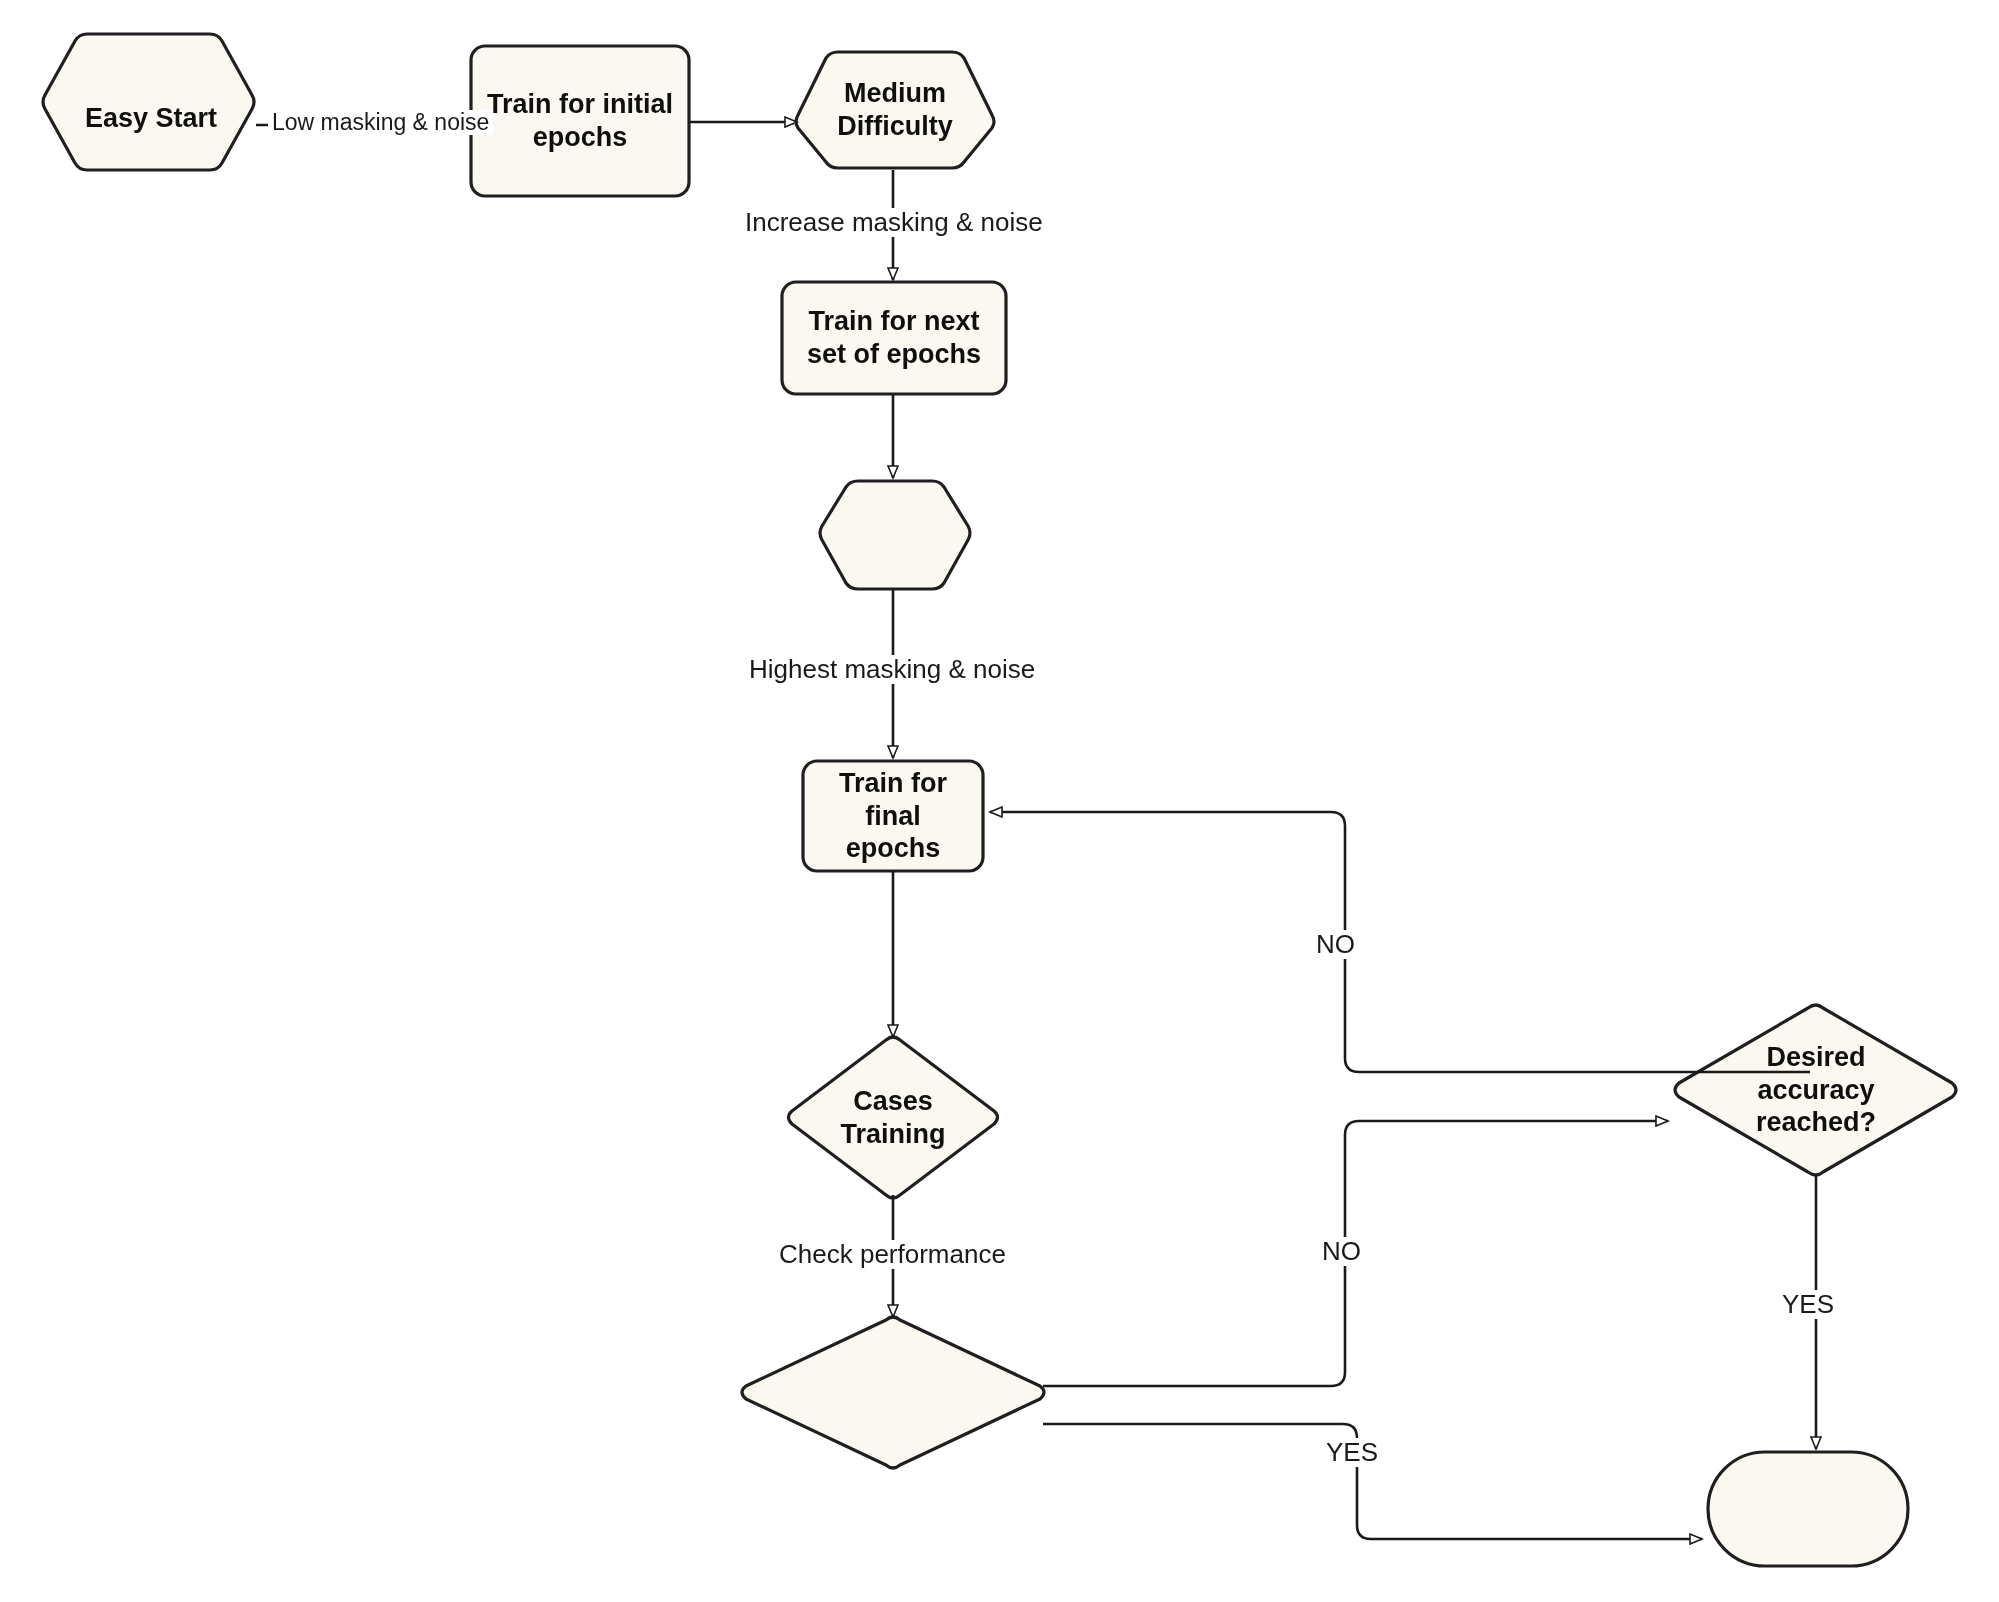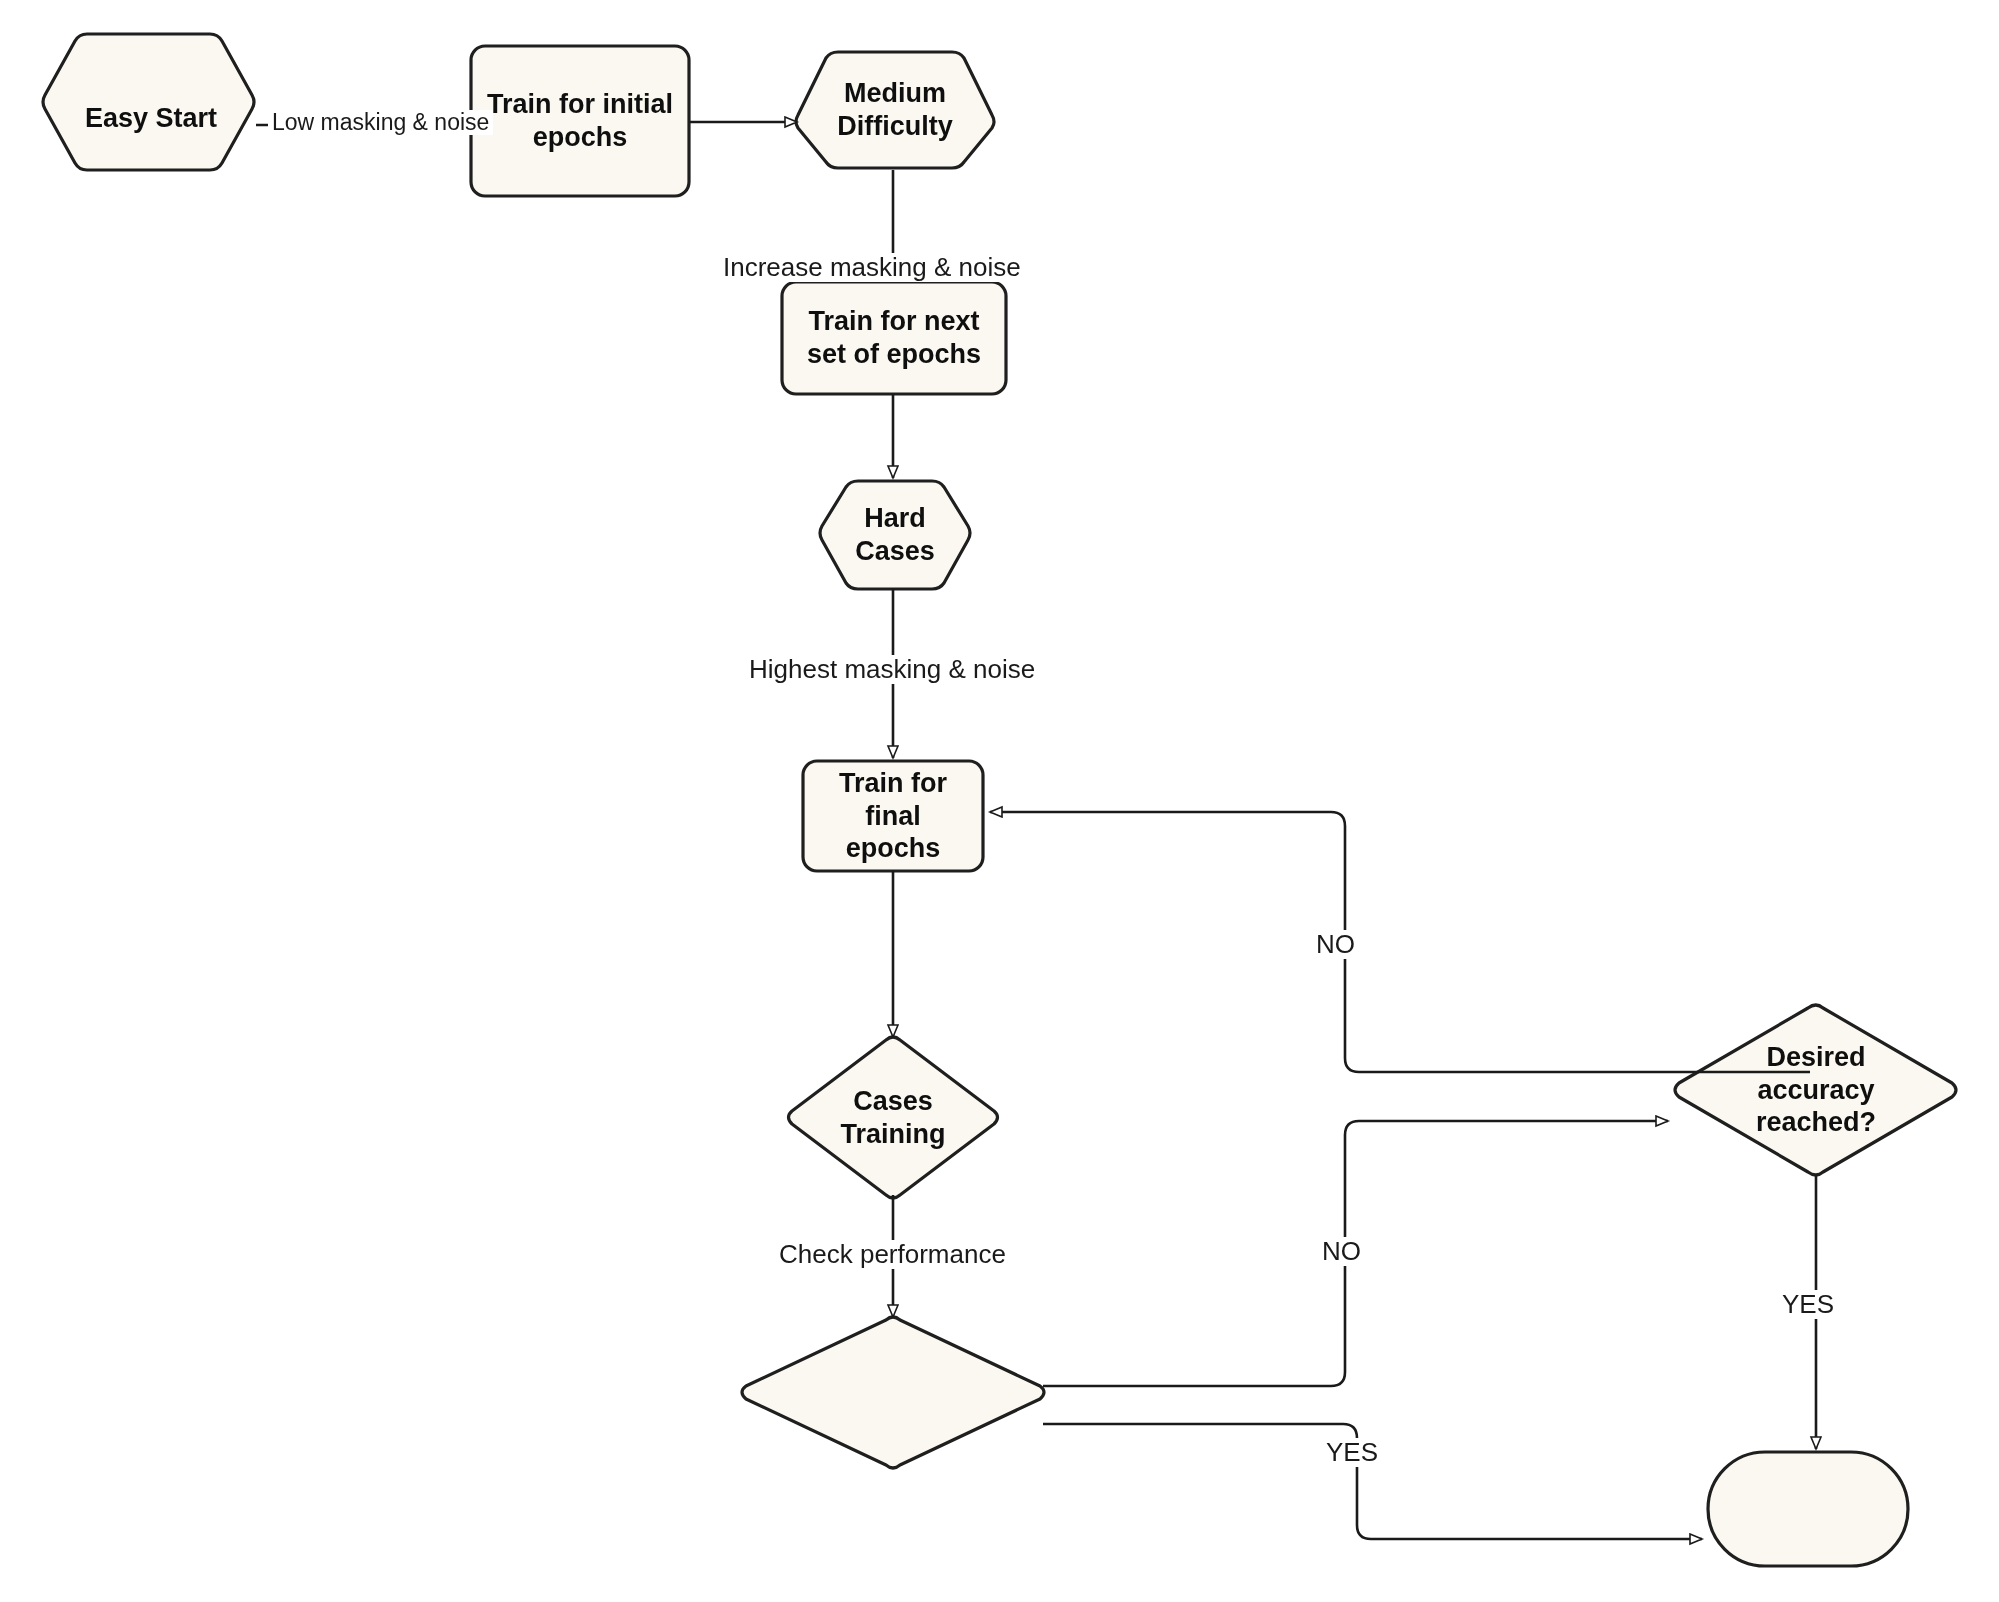--- a/index.html
+++ b/index.html
@@ -112,39 +112,37 @@
 
   <div class="node-label" style="left:471px; top:46px; width:218px; height:150px;">Train for initial
 epochs</div>
 
   <div class="node-label" style="left:782px; top:282px; width:224px; height:112px;">Train for next
 set of epochs</div>
 
   <div class="node-label" style="left:794px; top:52px; width:202px; height:116px;">Medium
 Difficulty</div>
 
-  <div class="node-label" style="left:818px; top:481px; width:154px; height:108px;">Hard
-Cases</div>
 
   <div class="node-label" style="left:803px; top:761px; width:180px; height:110px;">Train for
 final
 epochs</div>
 
   <div class="node-label" style="left:793px; top:1040px; width:200px; height:155px;">Cases
 Training</div>
 
 
   <div class="node-label" style="left:1700px; top:1008px; width:232px; height:164px;">Desired
 accuracy
 reached?</div>
 
 
   <div class="edge-label small" style="left:268px; top:110px;">Low masking &amp; noise</div>
 
-  <div class="edge-label" style="left:719px; top:208px;margin-top:45px;">Increase masking &amp; noise</div>
+  <div class="edge-label" style="left:741px; top:208px;">Increase masking &amp; noise</div>
 
   <div class="edge-label" style="left:745px; top:655px;">Highest masking &amp; noise</div>
 
   <div class="edge-label" style="left:775px; top:1240px;">Check performance</div>
 
   <div class="edge-label" style="left:1312px; top:930px;">NO</div>
 
   <div class="edge-label" style="left:1318px; top:1237px;">NO</div>
 
   <div class="edge-label" style="left:1322px; top:1438px;">YES</div>

